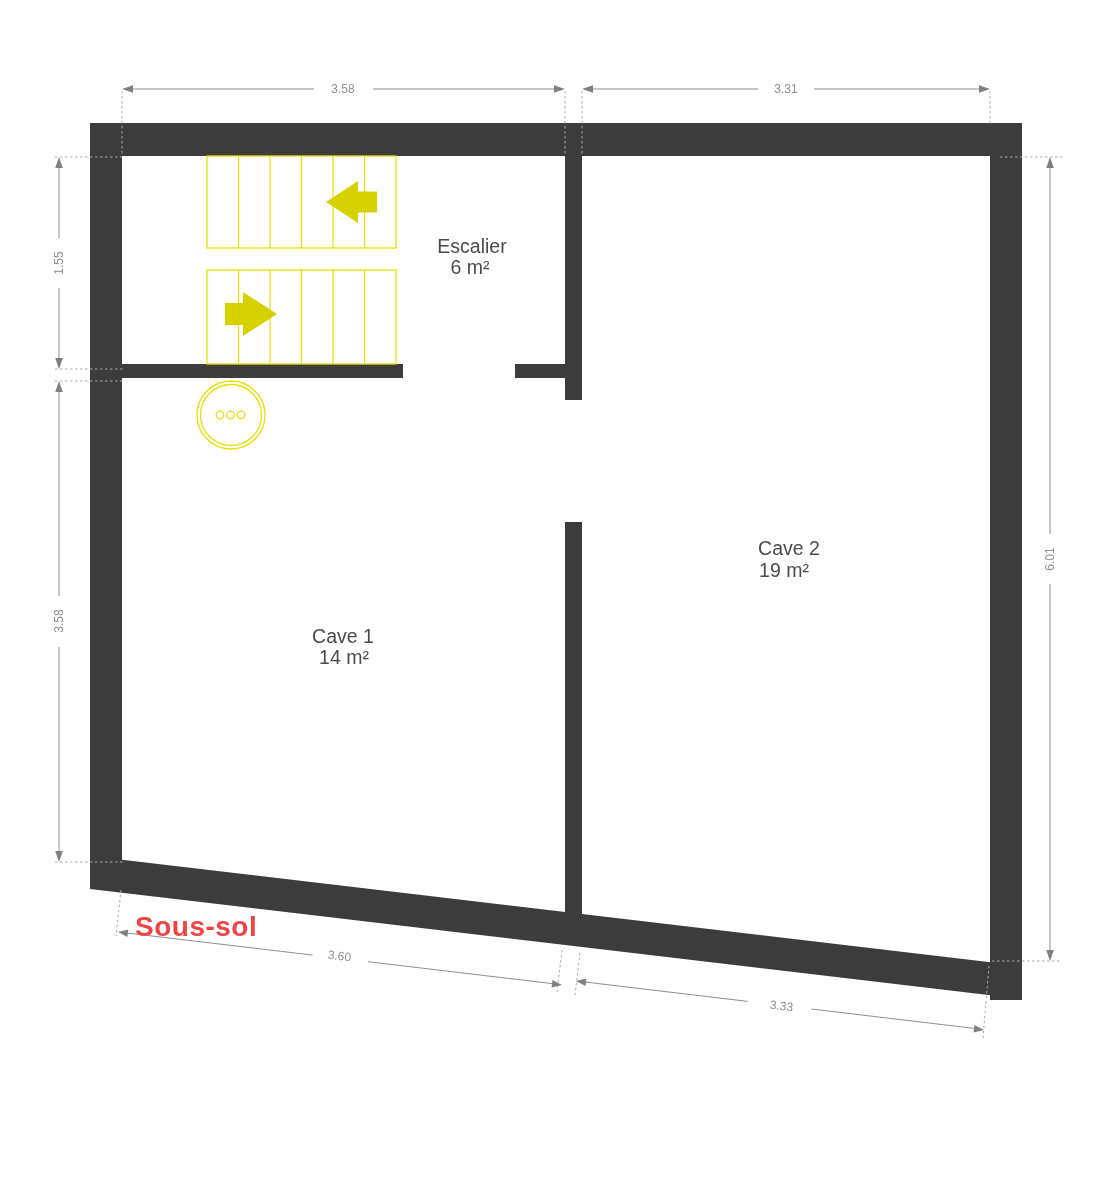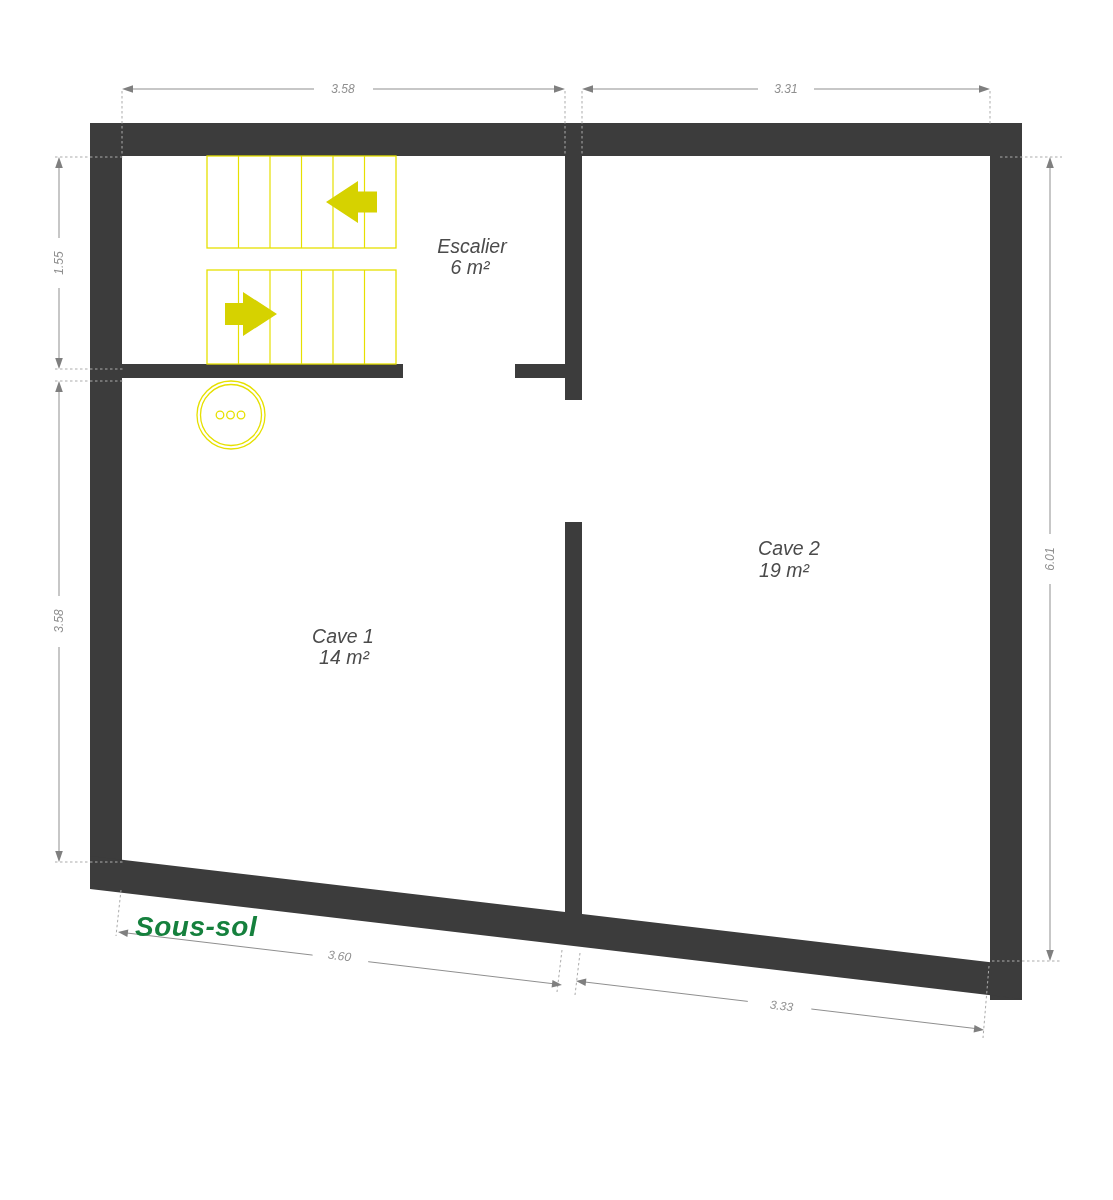--- a/index.html
+++ b/index.html
@@ -1,35 +1,35 @@
 <!DOCTYPE html>
 <html><head>
 <meta charset="utf-8">
 <style>
   html,body{margin:0;padding:0;background:#ffffff;}
   body{width:1113px;height:1200px;position:relative;overflow:hidden;
        font-family:"Liberation Sans", sans-serif;}
-  .plan-wrap{position:absolute;inset:0;font-style:italic;}
+  .plan-wrap{position:absolute;inset:0;}
   svg{position:absolute;left:0;top:0;}
 
   .walls{fill:#3c3c3c;stroke:none;}
   .stair-outline{stroke:#e6e000;fill:#ffffff;stroke-width:1.3;}
   .stair-tread{stroke:#e6e000;stroke-width:1.2;}
   .stair-arrow{fill:#d6d200;stroke:none;}
   .heater{stroke:#e6e000;fill:none;stroke-width:1.3;}
 
   .dim-line{stroke:#8f8f8f;stroke-width:1;fill:none;}
   .dim-arrow{fill:#7f7f7f;stroke:none;}
   .dim-ext{stroke:#ababab;stroke-width:1;fill:none;stroke-dasharray:2.5 2.5;}
   .dim-label{fill:#8f8f8f;font-size:12px;font-family:"Liberation Sans",sans-serif;}
 
   .room-label{fill:#4b4b4b;font-size:19.5px;font-family:"Liberation Sans",sans-serif;}
 
   .floor-title{position:absolute;left:135px;top:911px;font-size:28px;font-weight:bold;
-               color:#15803d;letter-spacing:0.5px;}
+               color:#ef4444;letter-spacing:0.5px;}
   .disclaimer{position:absolute;left:370px;top:1180px;font-size:18px;color:#1a1a1a;}
 </style>
 </head>
 <body>
 
 <div class="plan-wrap">
 <svg width="1113" height="1200" viewBox="0 0 1113 1200">
 
   <g class="walls">
     <rect x="90" y="123" width="932" height="33"></rect>

